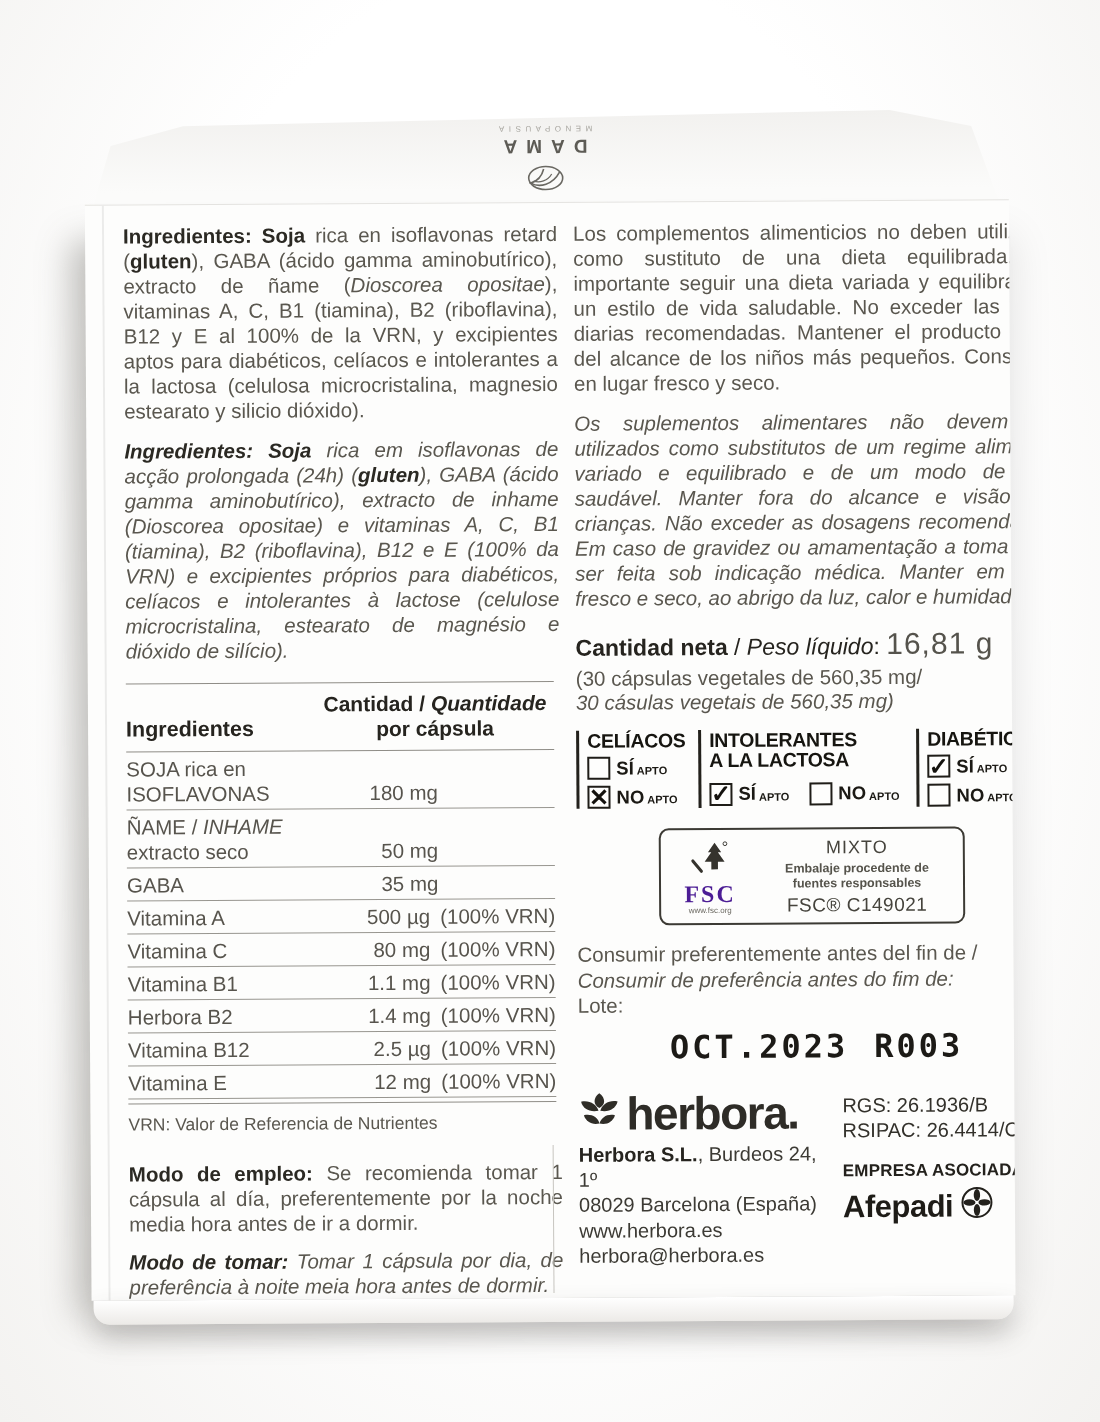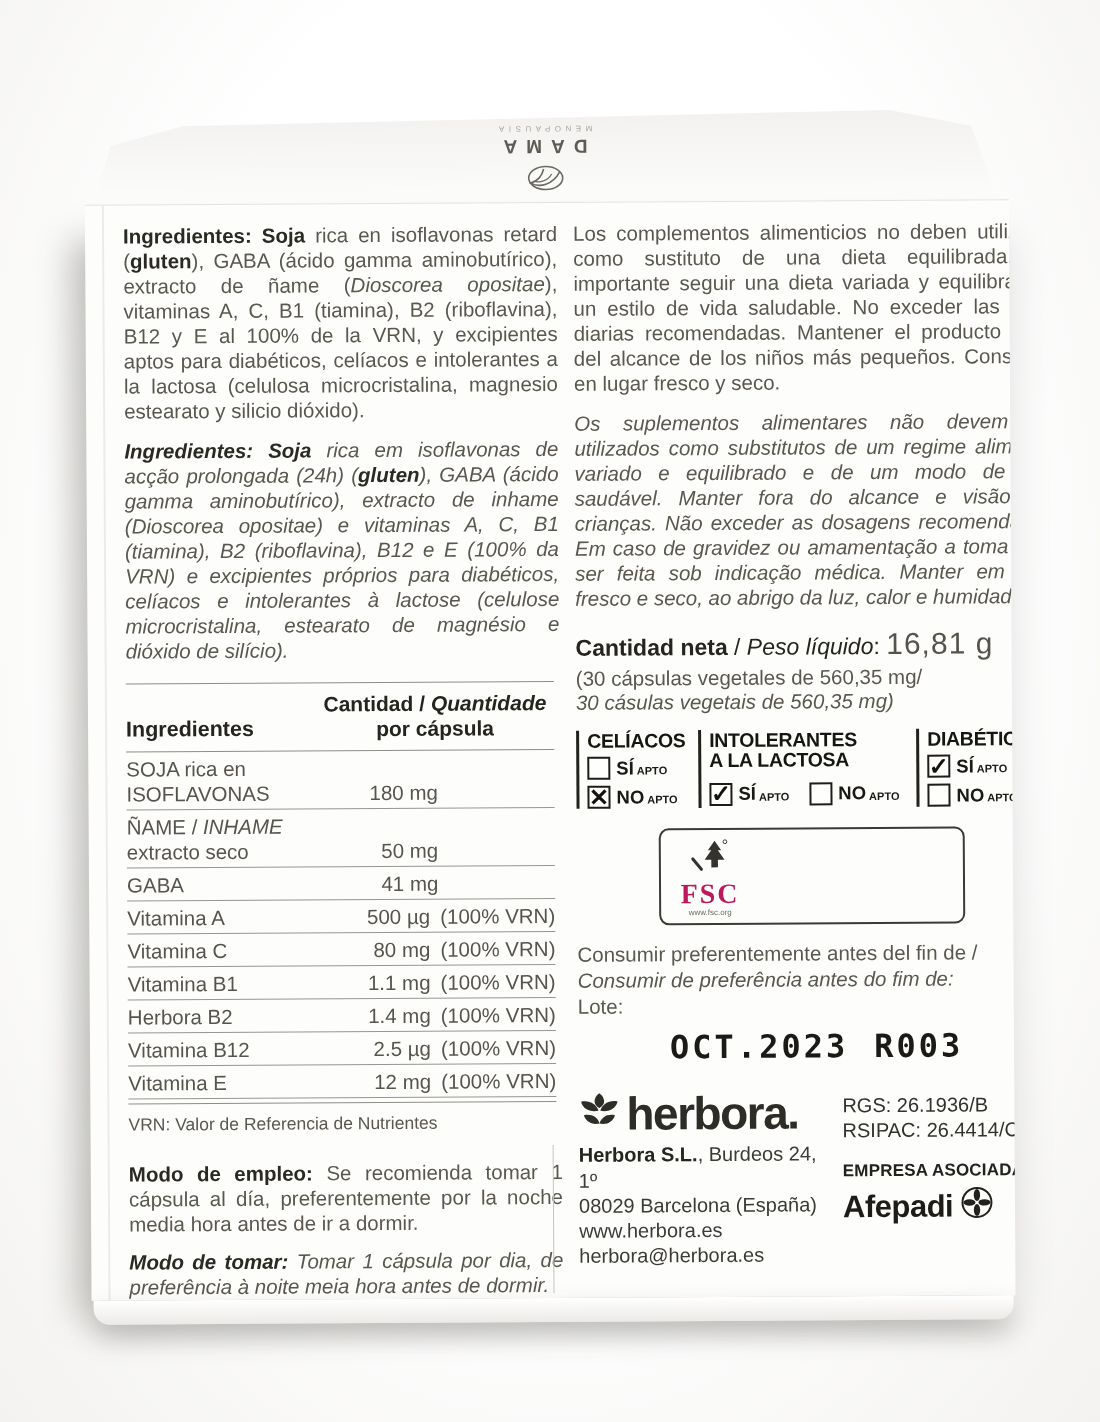--- a/index.html
+++ b/index.html
@@ -87,22 +87,22 @@
   .cb { width:23px; height:23px; border:2.5px solid #1f1d18; display:flex; align-items:center;
         justify-content:center; font-weight:bold; font-size:24px; line-height:1; color:#14120e;
         background:#fefefd; overflow:hidden; flex:0 0 23px; }
   .opt .lbl { font-weight:bold; font-size:18.5px; color:#1b1914; margin-left:6px; }
   .opt .sub { font-weight:bold; font-size:11px; color:#1b1914; margin-left:3px; padding-top:5px; }
 
   
   .fsc { margin:20px 0 0 82px; width:306px; border:2px solid #3c3a34; border-radius:10px;
          padding:8px 10px 6px; display:flex; gap:12px; align-items:center; color:#45433c; }
   .fsc-left { width:78px; text-align:center; }
-  .fsc-acronym { font-family:"Liberation Serif", serif; font-weight:bold; font-size:28px;
-                 letter-spacing:2px; color:#be185d; line-height:1; margin-top:2px; }
+  .fsc-acronym { font-family:"Liberation Serif", serif; font-weight:bold; font-size:24px;
+                 letter-spacing:2px; color:#4c1d95; line-height:1; margin-top:2px; }
   .fsc-url { font-size:8px; color:#6a6860; }
   .fsc-right { flex:1; text-align:center; }
   .fsc-mixto { font-size:18px; letter-spacing:1px; color:#45433c; }
   .fsc-desc { font-size:12.5px; font-weight:bold; color:#55534b; line-height:1.15; margin-top:3px; }
   .fsc-code { font-size:19px; color:#45433c; margin-top:4px; letter-spacing:0.5px; }
 
   
   .lot { margin-top:16px; font-size:20.5px; color:#5a574f; line-height:1.25; }
   .stamp { margin:10px 0 0 92px; font-family:"DejaVu Sans Mono", monospace; font-weight:bold;
            font-size:32px; color:#1c1a16; letter-spacing:3px; }
@@ -176,21 +176,21 @@
               <div class="tv">
                   <span class="amt">50 mg</span>
                   <span class="vrn"></span>
                 </div>
             </div>
             <div class="trow">
               <div class="tl">
                   <span class="l1"><span>GABA</span></span>
                 </div>
               <div class="tv">
-                  <span class="amt">41 mg</span>
+                  <span class="amt">35 mg</span>
                   <span class="vrn"></span>
                 </div>
             </div>
             <div class="trow">
               <div class="tl">
                   <span class="l1"><span>Vitamina A</span></span>
                 </div>
               <div class="tv">
                   <span class="amt">500 µg</span>
                   <span class="vrn">(100% VRN)</span>
@@ -322,20 +322,25 @@
             <div class="fsc-left">
               <span>
                 <svg width="44" height="36" viewBox="0 0 44 38">
                   <path d="M4 22 L13 33" stroke="#35332d" stroke-width="3.2" fill="none" stroke-linecap="round"></path>
                   <path d="M27 3 L20 13 h3.5 L16.5 23 h7 v8 h7 v-8 h7 L30.5 13 h3.5 Z" fill="#35332d"></path>
                   <circle cx="38" cy="4" r="2" fill="none" stroke="#35332d" stroke-width="1"></circle>
                 </svg>
               </span>
               <div class="fsc-acronym">FSC</div>
               <div class="fsc-url">www.fsc.org</div>
+            </div>
+            <div class="fsc-right">
+              <div class="fsc-mixto">MIXTO</div>
+              <div class="fsc-desc"><span>Embalaje procedente de</span><br><span>fuentes responsables</span></div>
+              <div class="fsc-code">FSC® C149021</div>
             </div>
           </div>
 
           <div class="lot">
             <div>Consumir preferentemente antes del fin de /</div>
             <div class="it">Consumir de preferência antes do fim de:</div>
             <div>Lote:</div>
           </div>
           <div class="stamp"><span>OCT.2023</span><span class="code">R003</span></div>
 

